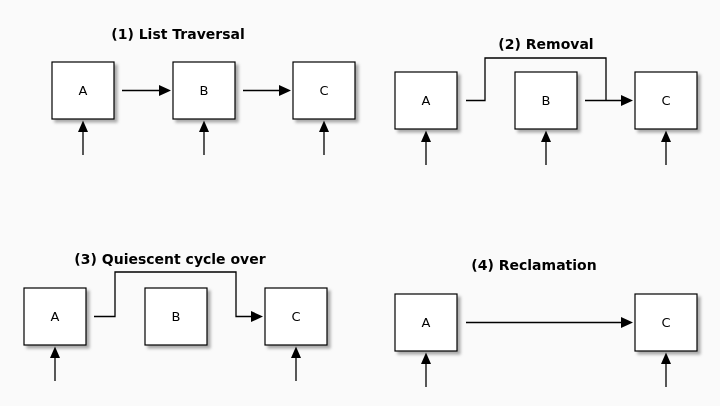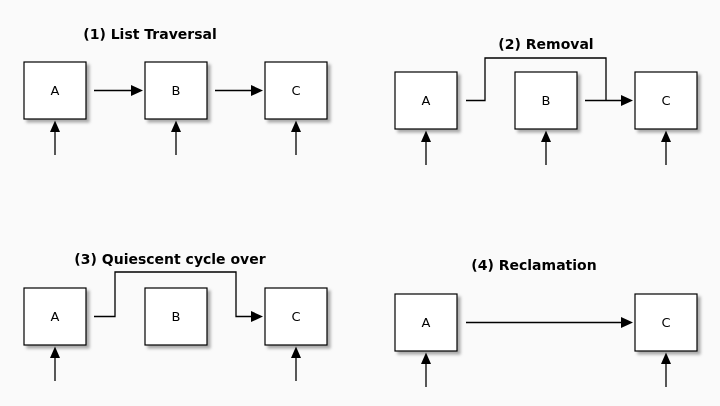--- a/index.html
+++ b/index.html
@@ -13,21 +13,21 @@
     height: 406px;
     background: #fafafa;
     font-family: "DejaVu Sans", "Liberation Sans", sans-serif;
     overflow: hidden;
   }
   .panel {
     position: absolute;
     width: 360px;
     height: 203px;
   }
-  #panel-1 { left: 0;     top: 0;   }
+  #panel-1 { left: 0;     top: 0; padding-left: 28px;   }
   #panel-2 { left: 360px; top: 10px;   }
   #panel-3 { left: 0;     top: 203px; text-align: center; }
   #panel-4 { left: 360px; top: 209px; }
 
   svg { display: block; }
 
   .node-rect {
     stroke: #000000;
     stroke-width: 1.2;
     filter: drop-shadow(3px 3.5px 1.5px rgba(0,0,0,0.32));

